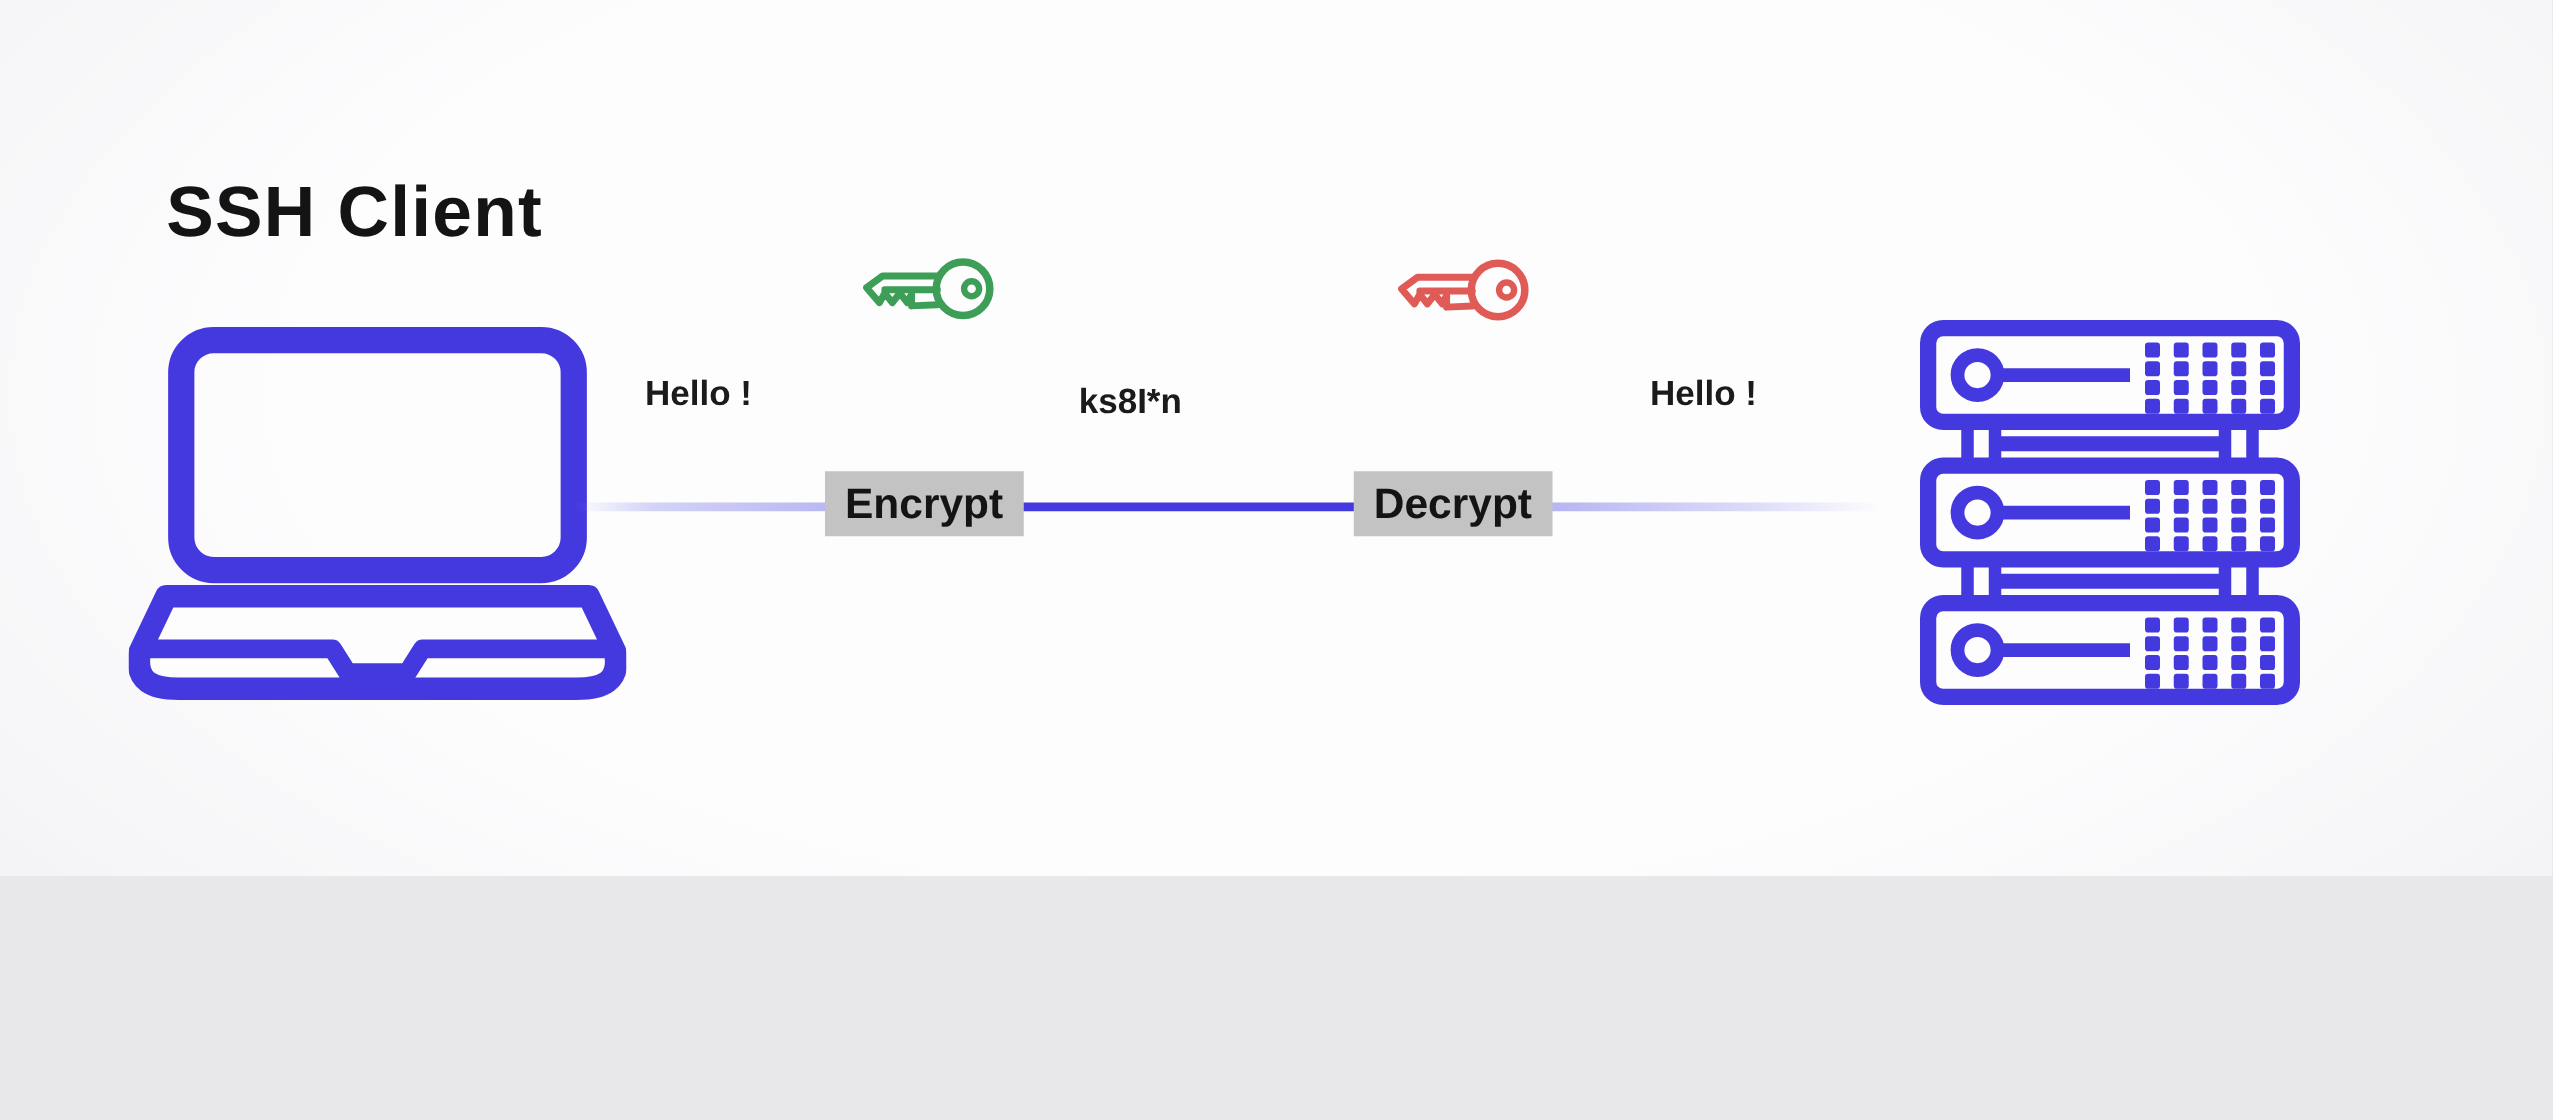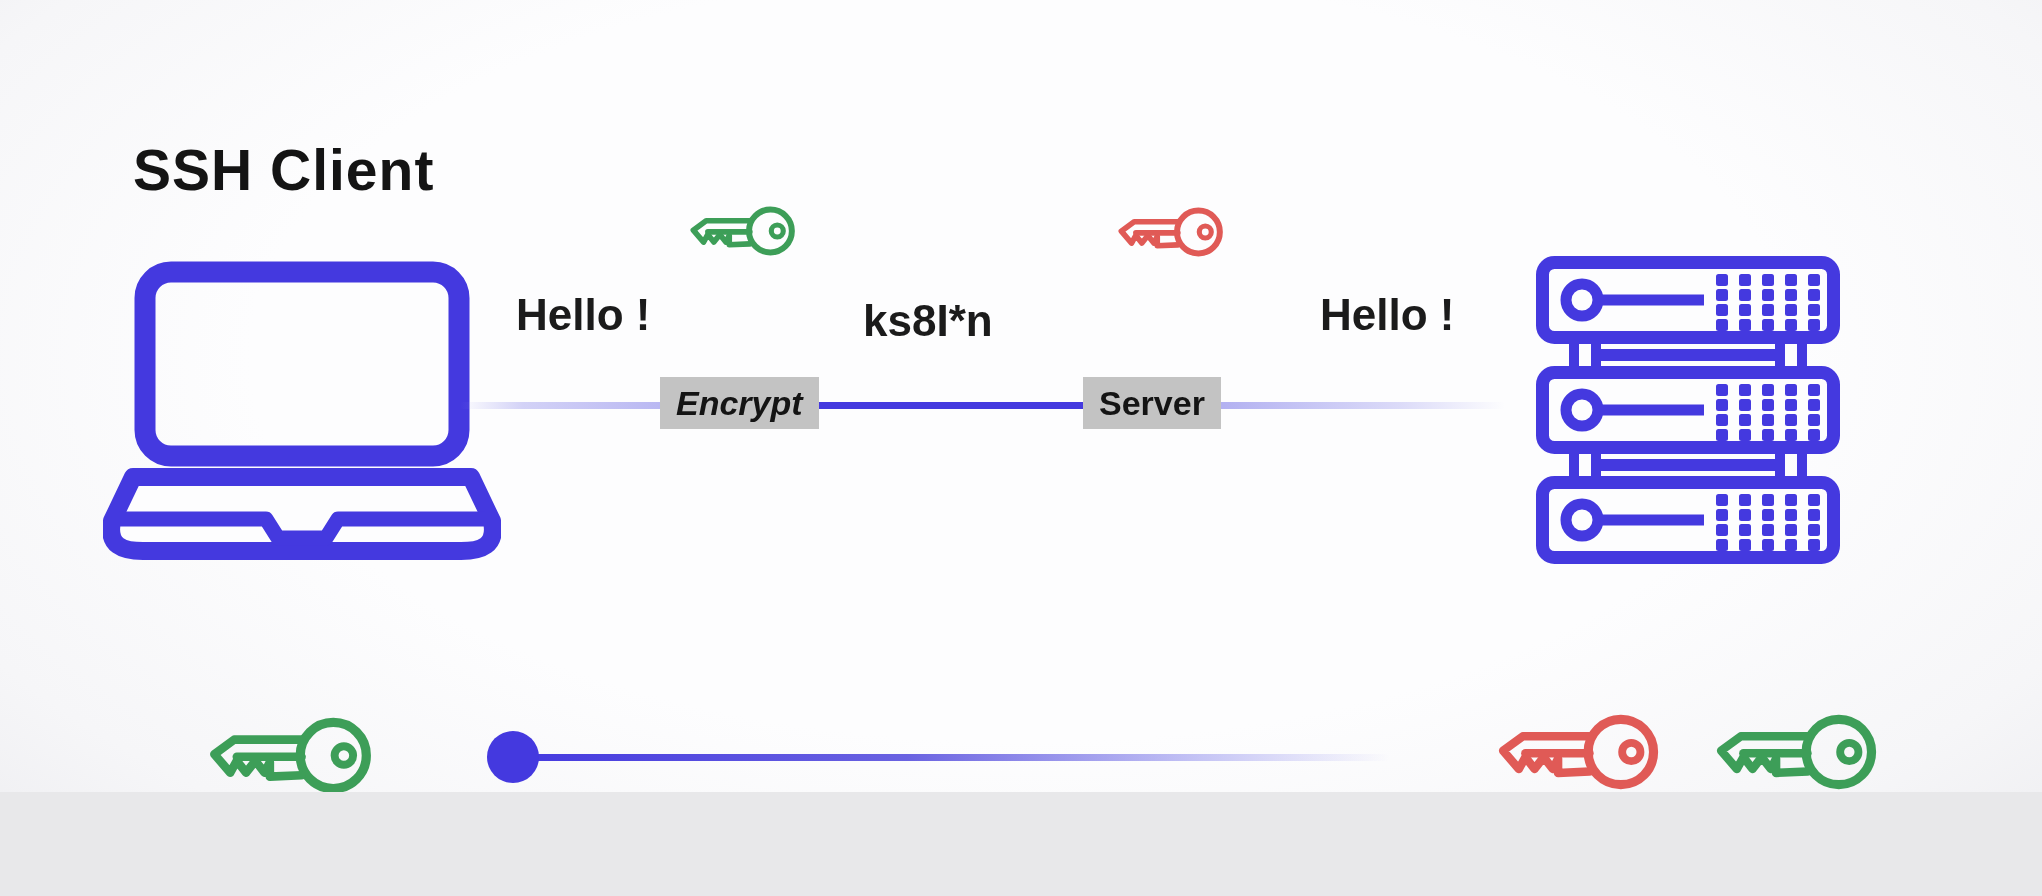--- a/index.html
+++ b/index.html
@@ -1,32 +1,32 @@
 <!DOCTYPE html>
 <html style="--c-blue: #4439df; --c-green: #3d9e58; --c-red: #e05a56; --c-label_bg: #c3c3c3; --c-text: #141414; --c-background: #fcfcfd;"><head>
 <meta charset="utf-8">
 <style>
   html,body{margin:0;padding:0;background:#e8e8ea;}
   #stage{
     position:relative;
-    width:2042px;height:792px;
+    width:2042px;height:701px;
     margin:0 auto;
     font-family:"Liberation Sans", sans-serif;
     background:
       radial-gradient(ellipse 1400px 700px at 50% 45%, #fdfdfe 55%, #f6f6f8 85%, #efeff2 100%);
     overflow:hidden;
     color:#141414;
   }
   .abs{position:absolute;}
   .title{
     font-size:57px;font-weight:700;letter-spacing:1px;color:#141414;
     white-space:nowrap;line-height:64px;
   }
   .msg{
-    font-size:44px;font-weight:700;color:#1b1b1b;white-space:nowrap;line-height:50px;
+    font-size:28px;font-weight:700;color:#1b1b1b;white-space:nowrap;line-height:50px;
   }
   .badge{
     background:var(--c-label_bg,#c4c4c4);
     color:#141414;font-size:34px;font-weight:700;line-height:40px;
     padding:6px 16px;white-space:nowrap;z-index:3;
   }
   .caption{
     font-size:41px;font-weight:700;color:#161616;white-space:nowrap;z-index:3;
   }
   .blue{color:var(--c-blue,#4439df);}
@@ -181,22 +181,22 @@
       <circle cx="105" cy="42" r="7" stroke-width="6"></circle>
       <path d="M73,30 L22,30 L7,41 L19,55 L24,46 L31,55 L38,46 L45,55 L49,47 L49,58 L73,57" stroke-width="6.5"></path>
       <path d="M73,43 L24,43" stroke-width="6.5"></path>
     </svg>
   </div>
 
   <div class="abs msg" style="left:516px;top:290px;">Hello !</div>
   <div class="abs msg" style="left:863px;top:296px;">ks8I*n</div>
   <div class="abs msg" style="left:1320px;top:290px;">Hello !</div>
 
-  <div class="abs badge" style="left:660px;top:377px;font-style:italic;">Encrypt</div>
-  <div class="abs badge" style="left:1083px;top:377px;">Server</div>
+  <div class="abs badge" style="left:660px;top:377px;">Encrypt</div>
+  <div class="abs badge" style="left:1083px;top:377px;">Decrypt</div>
 
   <div class="abs green" style="left:205px;top:700px;">
     <svg width="172" height="111" viewBox="0 0 130 84" fill="none" stroke="currentColor" stroke-linejoin="round" stroke-linecap="round">
       <circle cx="97" cy="42" r="25" stroke-width="7"></circle>
       <circle cx="105" cy="42" r="7" stroke-width="6"></circle>
       <path d="M73,30 L22,30 L7,41 L19,55 L24,46 L31,55 L38,46 L45,55 L49,47 L49,58 L73,57" stroke-width="6.5"></path>
       <path d="M73,43 L24,43" stroke-width="6.5"></path>
     </svg>
   </div>
 

